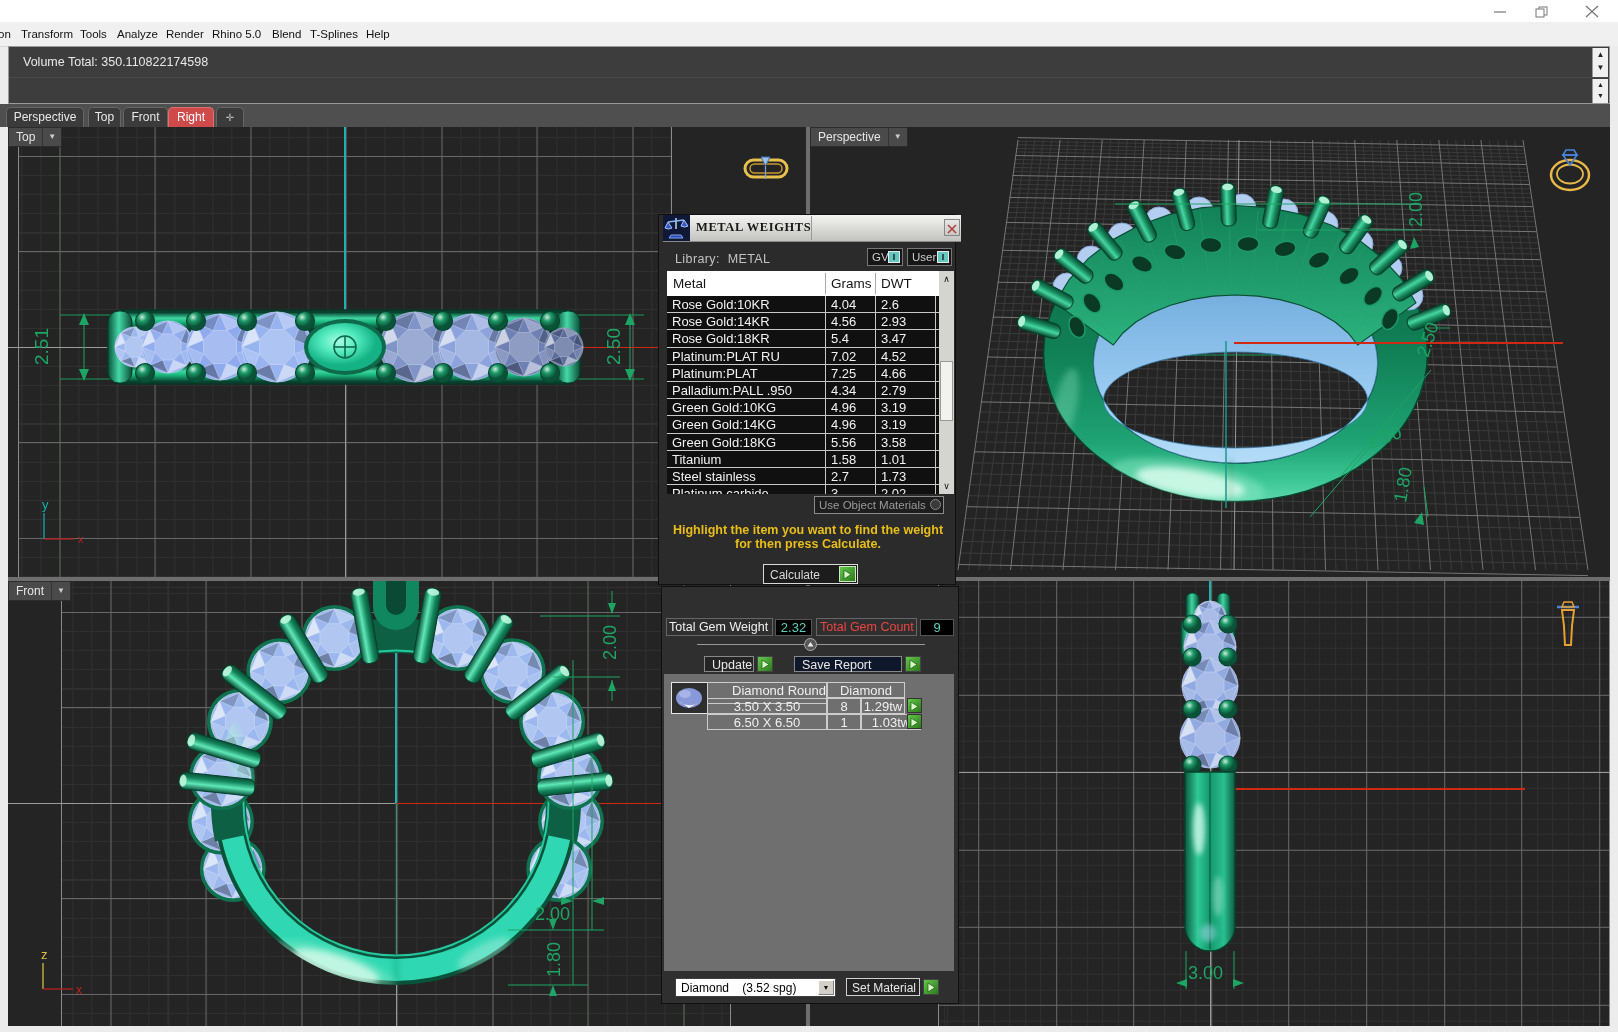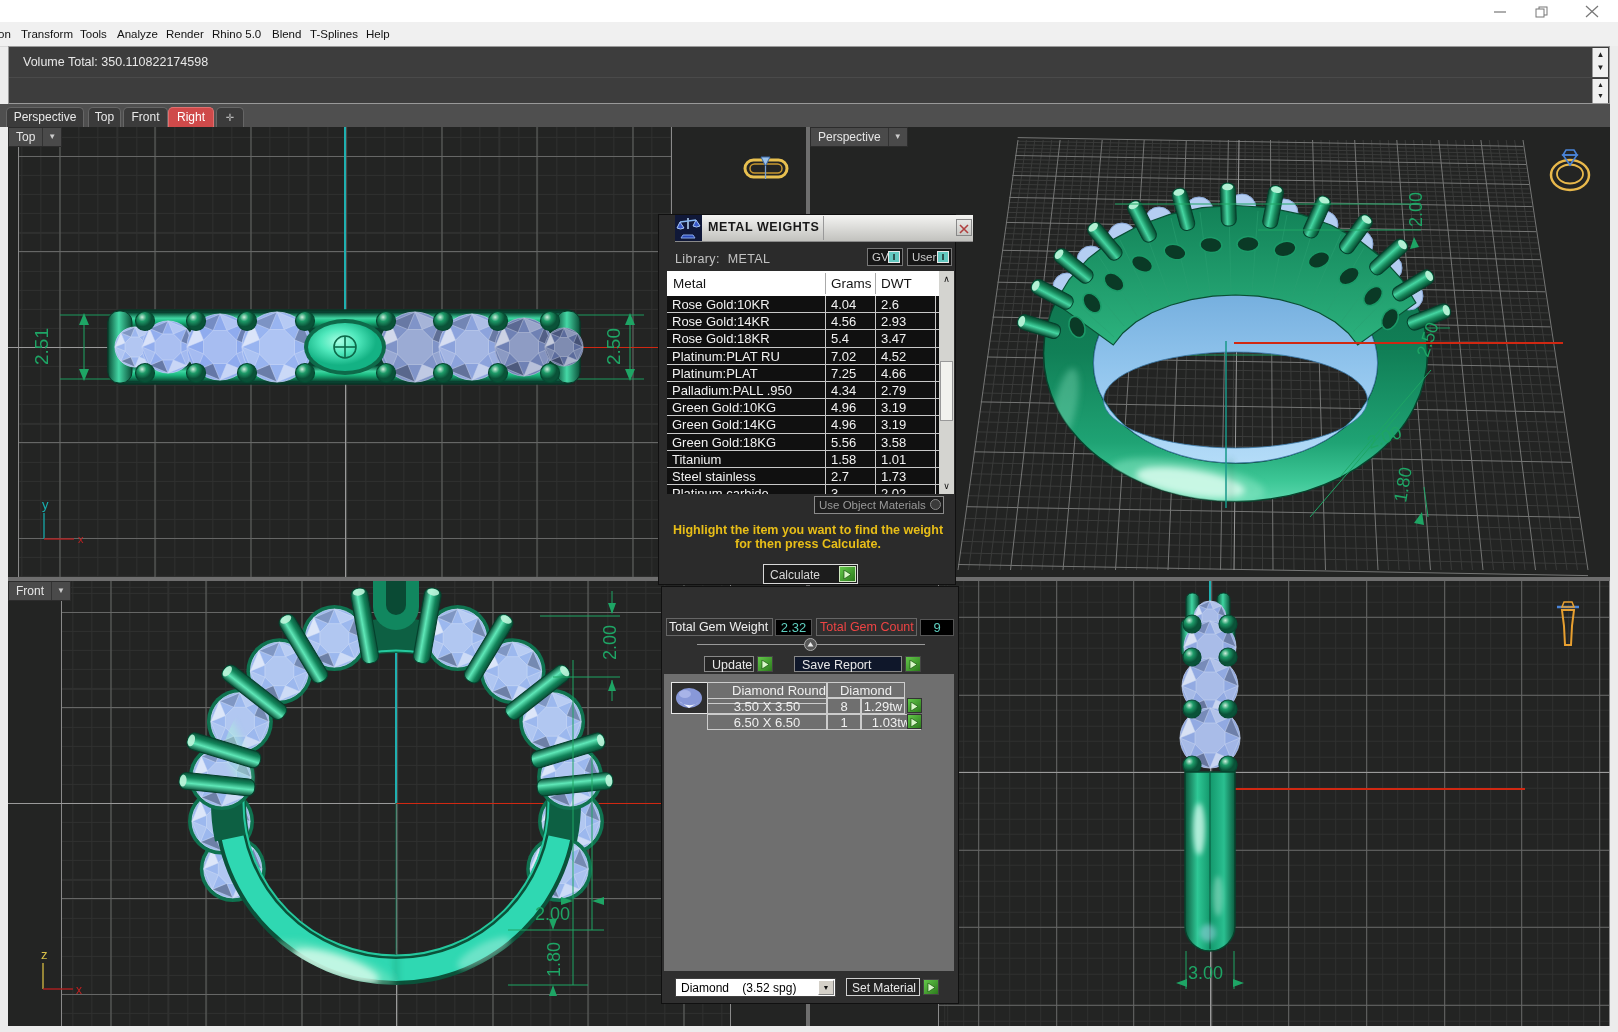--- a/index.html
+++ b/index.html
@@ -825,21 +825,21 @@
       <polygon points="376,402 365,398 365,406" fill="#1ea565" transform="rotate(180 371 402)"></polygon>
       <polygon points="424,402 435,398 435,406" fill="#1ea565" transform="rotate(180 429 402)"></polygon>
       <g transform="translate(743,19)">
         <path d="M9 10 L21 10 L19 26 L18 45 L12 45 L11 26 Z" fill="none" stroke="#e8a030" stroke-width="2"></path>
         <path d="M4 7 L26 7" stroke="#4a84d8" stroke-width="2.5"></path>
         <path d="M11 2 L19 2 L21 7 L9 7 Z" fill="none" stroke="#e8a030" stroke-width="1.5"></path>
       </g>
     </svg>
   </div>
 <div class="abs" style="left:658px;top:214px;width:298px;height:371px;background:#2b2b2b;border:1px solid #101010;box-sizing:border-box;z-index:10;">
-    <div class="abs" style="left:16px;top:0;width:298px;height:26px;background:linear-gradient(#f4f4f2,#c2c2be);border-bottom:1px solid #8a8a8a;">
+    <div class="abs" style="left:4px;top:0;width:298px;height:26px;background:linear-gradient(#f4f4f2,#c2c2be);border-bottom:1px solid #8a8a8a;font-family:Liberation Serif, serif;">
       <div class="abs" style="left:0;top:0;width:27px;height:26px;background:#101838;"><svg width="27" height="26" viewBox="0 0 27 26">
           <path d="M13 3 L13 14" stroke="#b8d8f8" stroke-width="1.5"></path>
           <path d="M5 7 L21 5" stroke="#88b8f0" stroke-width="1.5"></path>
           <path d="M5 7 L2 13 a5 3 0 0 0 7 0 Z" fill="#3858c8" stroke="#a8c8f8" stroke-width="1"></path>
           <path d="M21 5 L18 11 a5 3 0 0 0 7 0 Z" fill="#3858c8" stroke="#a8c8f8" stroke-width="1"></path>
           <path d="M8 20 L18 20 L20 23 L6 23 Z" fill="#2848b8" stroke="#88a8e8"></path>
         </svg></div>
       <span class="abs" style="left:33px;top:5px;font-size:12.5px;font-weight:bold;color:#181818;letter-spacing:0.6px;">METAL WEIGHTS</span>
       <div class="abs" style="left:148px;top:1px;width:1px;height:24px;background:#999;"></div>
       <div class="abs" style="left:281px;top:4px;width:16px;height:17px;background:linear-gradient(#e8e8e6,#c8c8c4);border:1px solid #888;box-sizing:border-box;text-align:center;"><svg width="10" height="10" viewBox="0 0 10 10" style="margin-top:2px;">

